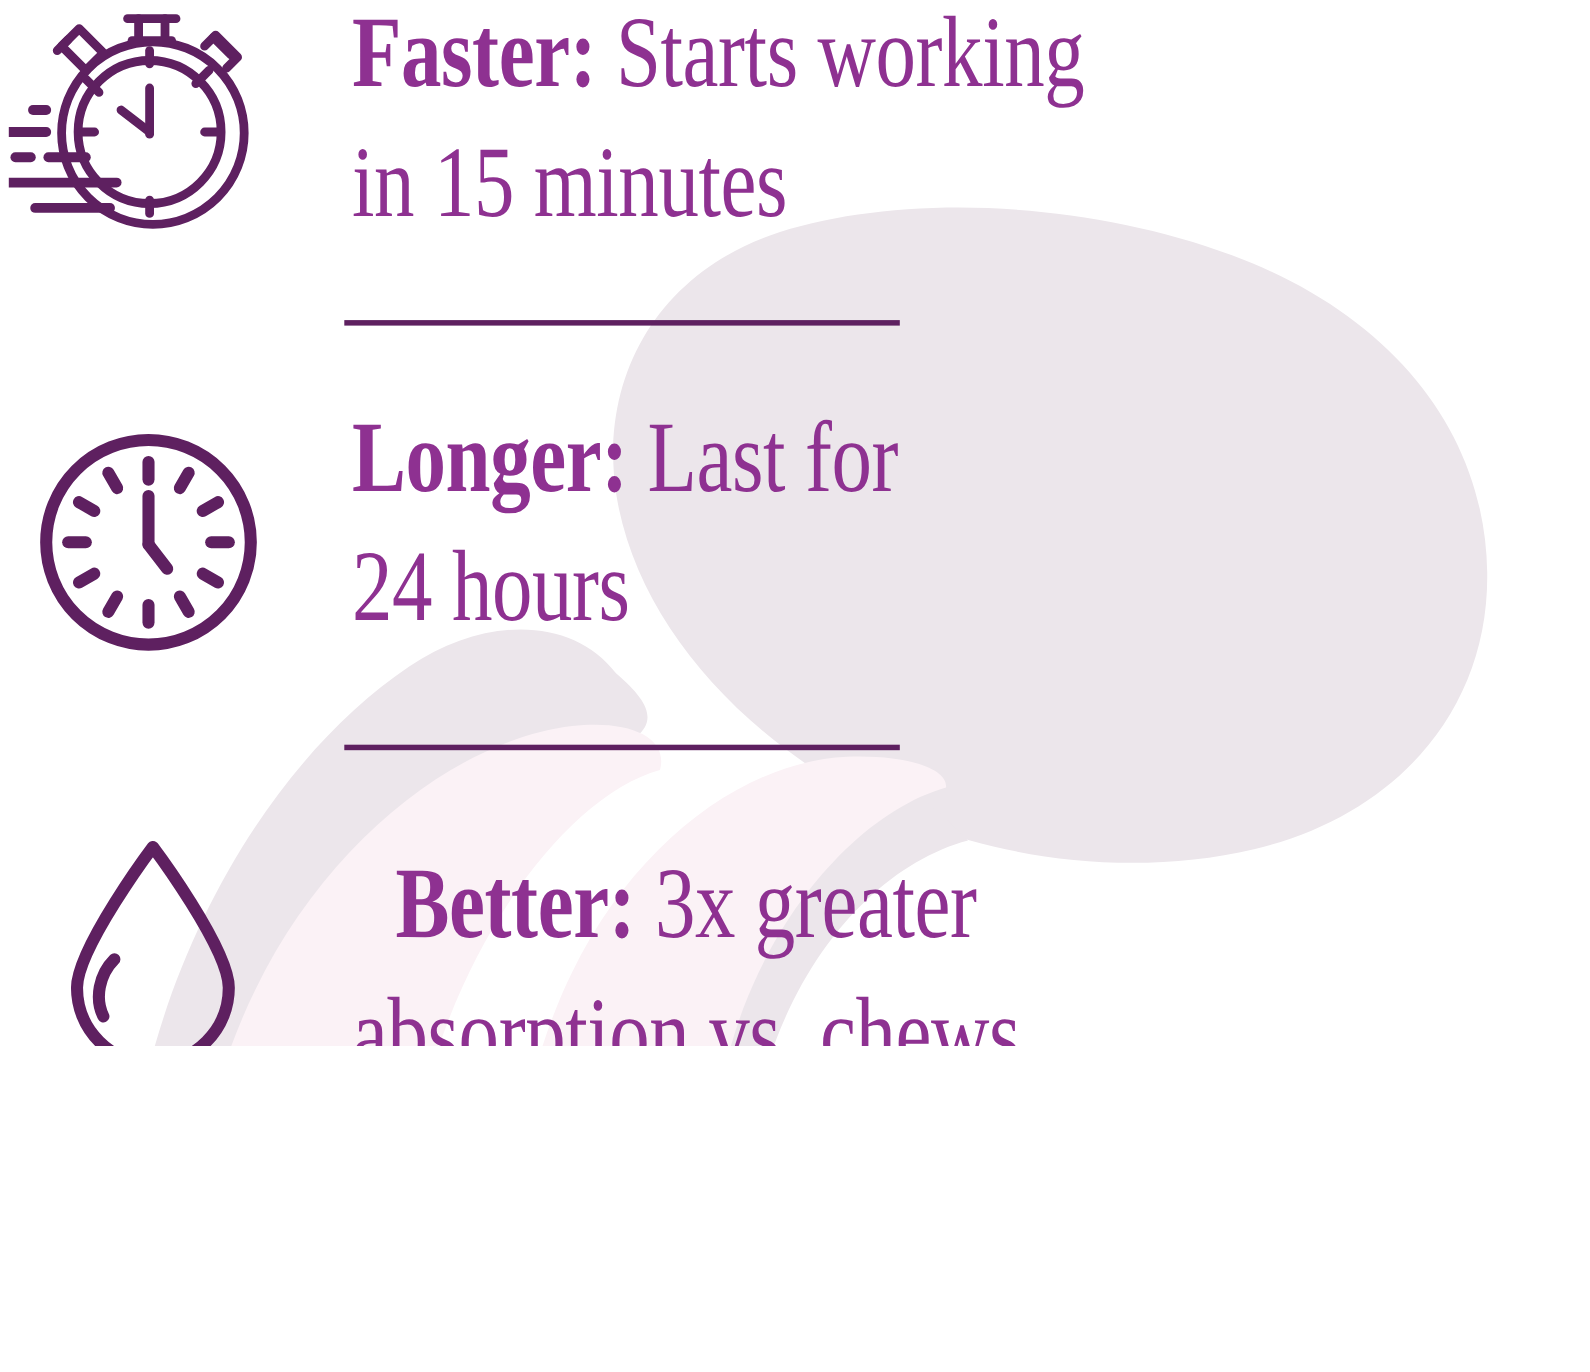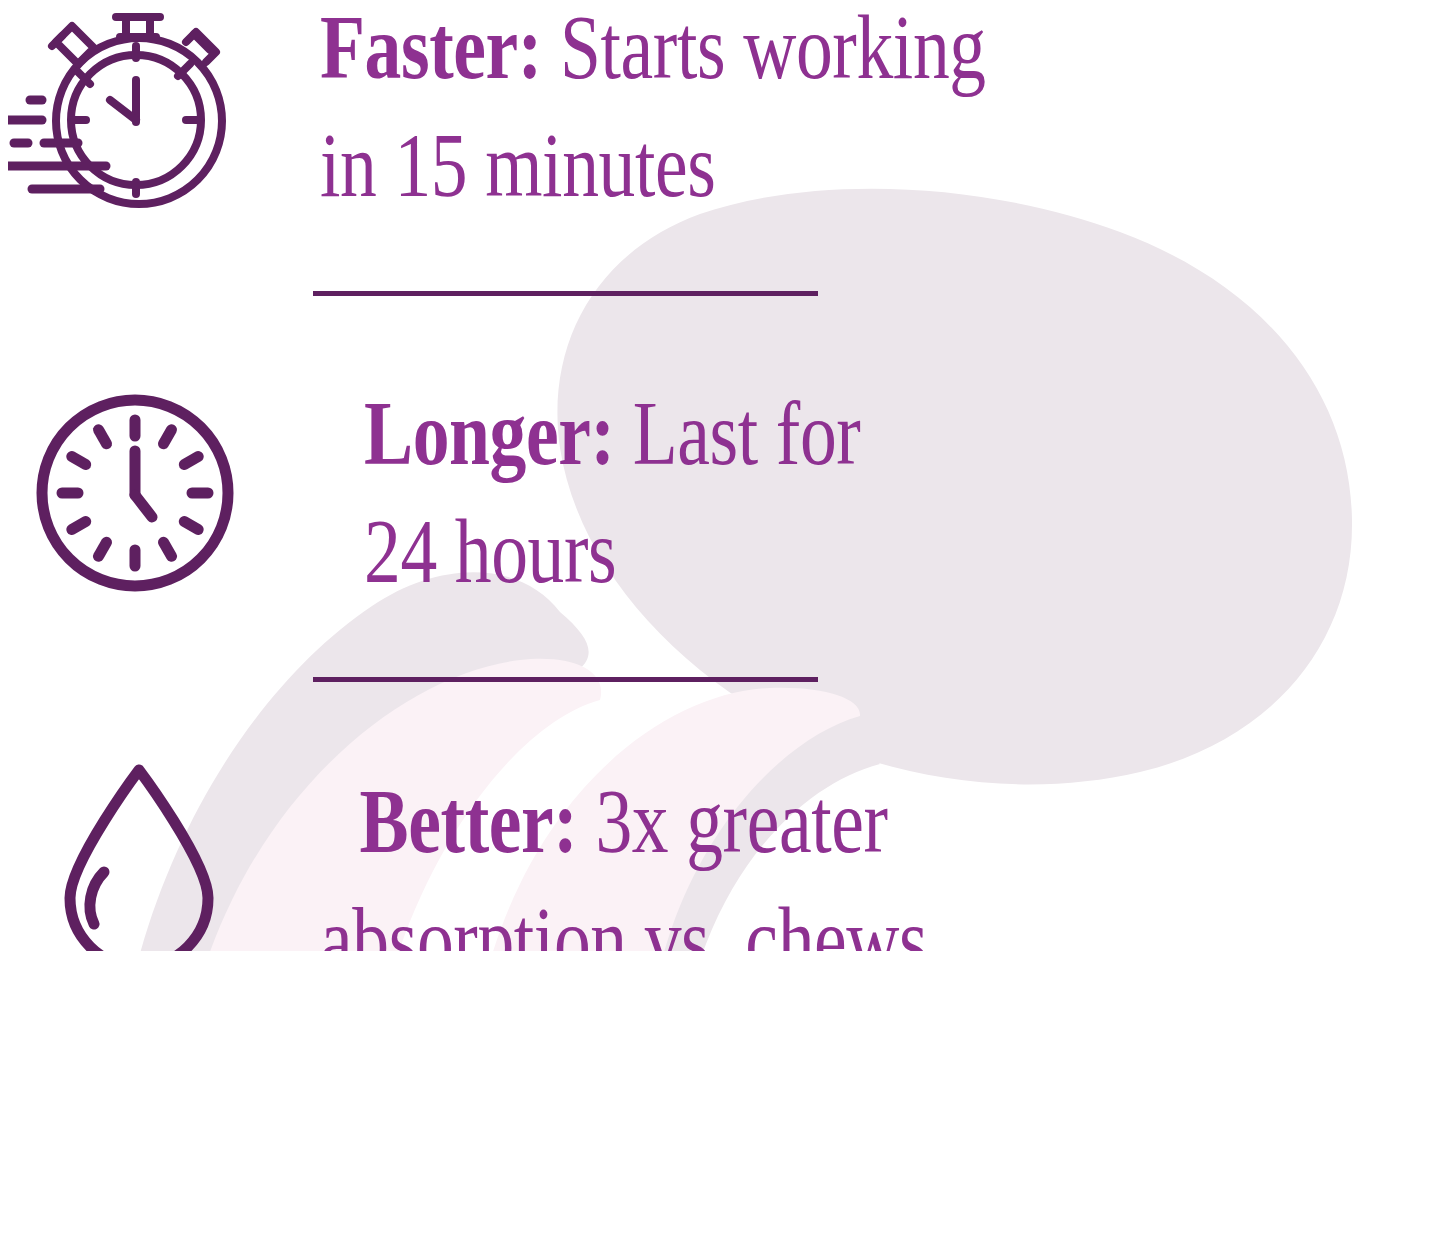--- a/index.html
+++ b/index.html
@@ -34,21 +34,21 @@
   .kw{font-weight:bold;}
   .divider{
     position:absolute;
     height:5px;
     background:#5E2060;
     left:313px;
     width:505px;
   }
   
   #row-faster  .text-cell{top:-12px;}
-  #row-longer  .text-cell{top:374px;margin-left:44px;}
+  #row-longer  .text-cell{top:356px;}
   #row-better  .text-cell{top:762px;text-align:center;}
   #div-1{top:291px;}
   #div-2{top:677px;}
   #icon-stopwatch{left:8px;top:8px;}
   #icon-clock{left:30px;top:388px;}
   #icon-droplet{left:42px;top:758px;}
 </style>
 </head>
 <body>
 

